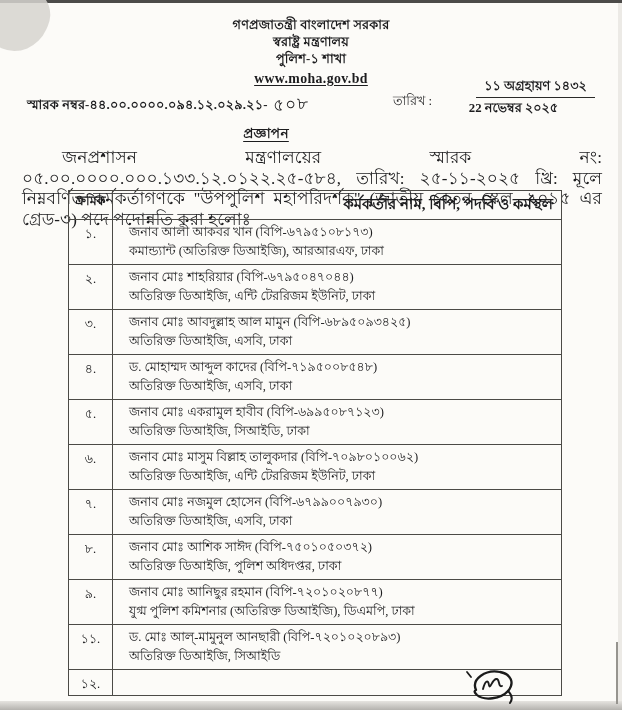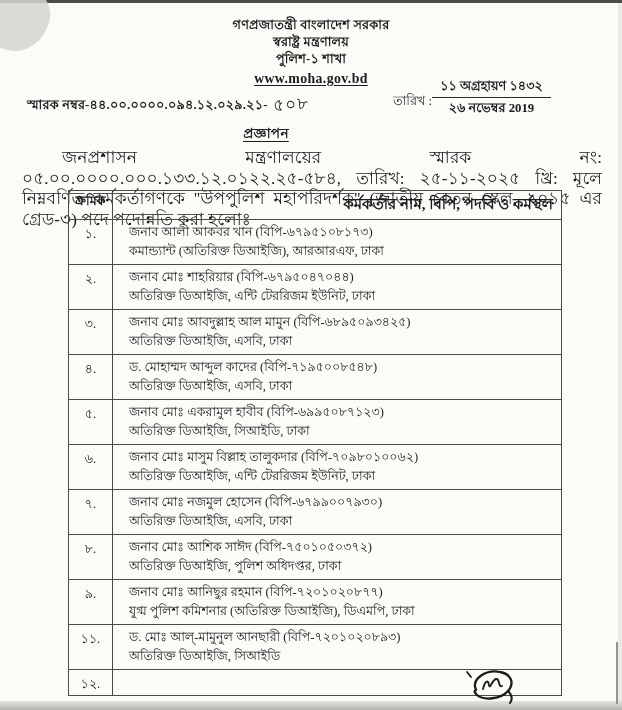--- a/index.html
+++ b/index.html
@@ -35,21 +35,21 @@
 
   
   .memo-line { position:absolute; top:90px; left:27px; font-size:12.8px; font-weight:bold; letter-spacing:.2px; }
   .memo-handwritten {
     display:inline-block; font-size:17px; font-weight:normal;
     transform:rotate(-4deg) translateY(1px); margin-left:5px; letter-spacing:1px;
   }
   .date-block { position:absolute; top:79px; left:393px; display:flex; align-items:center; }
   .date-label { font-size:12.8px; margin-right:0; padding-top:8px; }
   .date-frac { text-align:center; font-weight:bold; font-size:12.8px; line-height:15px; }
-  .date-frac .frac-top { padding:0 8px 3px 8px; border-bottom:1.6px solid #2a2a28; }
+  .date-frac .frac-top { padding:0 8px 3px 8px; border-bottom:1.6px solid #2a2a28;margin-left:44px; }
   .date-frac .frac-bottom { padding:3px 8px 0 8px; }
 
   
   .notice-title {
     position:absolute; top:123px; left:0; width:532px; text-align:center;
     font-size:13.6px; font-weight:bold; letter-spacing:.3px;
   }
   .notice-title span { text-decoration:underline; text-underline-offset:3px; }
 
   
@@ -96,21 +96,21 @@
     <div class="website">www.moha.gov.bd</div>
   </div>
 
   <div class="memo-line"><span>স্মারক নম্বর-৪৪.০০.০০০০.০৯৪.১২.০২৯.২১-</span><span class="memo-handwritten">৫০৮</span>
   </div>
 
   <div class="date-block">
     <div class="date-label">তারিখ :</div>
     <div class="date-frac">
       <div class="frac-top">১১ অগ্রহায়ণ ১৪৩২</div>
-      <div class="frac-bottom">২৬ নভেম্বর 2019</div>
+      <div class="frac-bottom">22 নভেম্বর ২০২৫</div>
     </div>
   </div>
 
   <div class="notice-title">
     <span>প্রজ্ঞাপন</span>
   </div>
 
   <div class="intro">জনপ্রশাসন মন্ত্রণালয়ের স্মারক নং: ০৫.০০.০০০০.০০০.১৩৩.১২.০১২২.২৫-৫৮৪, তারিখ: ২৫-১১-২০২৫ খ্রি: মূলে নিম্নবর্ণিত কর্মকর্তাগণকে ''উপপুলিশ মহাপরিদর্শক'' (জাতীয় বেতন স্কেল, ২০১৫ এর গ্রেড-৩) পদে পদোন্নতি করা হলোঃ</div>
 
   <table class="officer-table">

